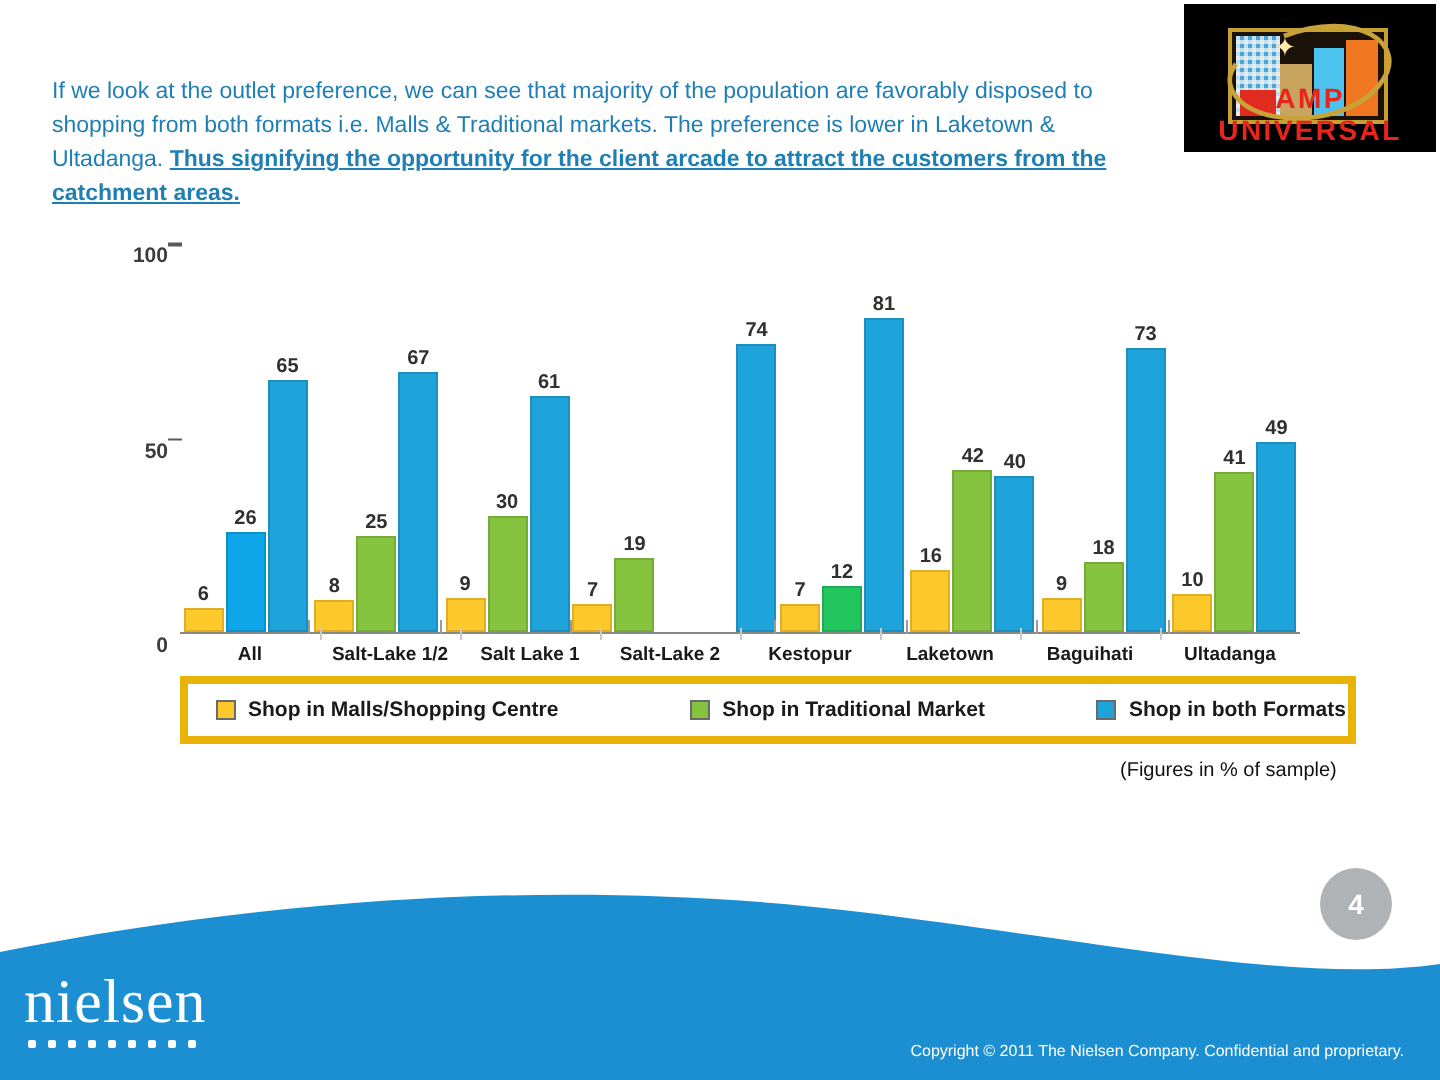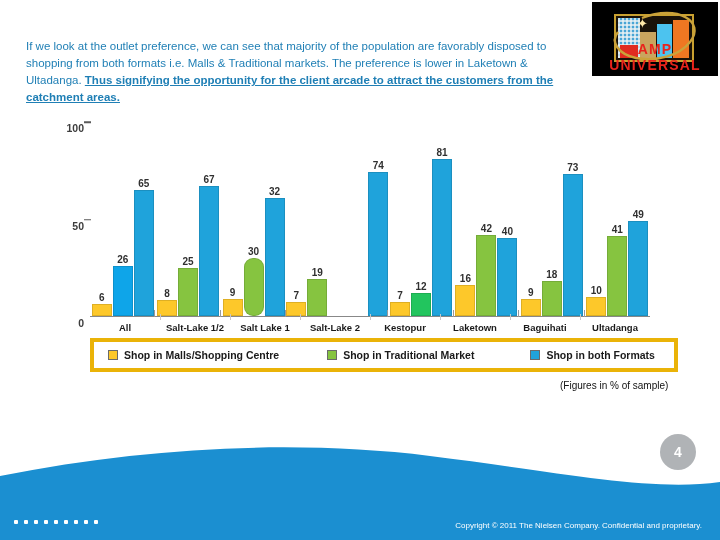--- a/index.html
+++ b/index.html
@@ -125,21 +125,21 @@
     border:4px solid #eab308;
     display:flex;align-items:center;
     background:#ffffff;
   }
   .leg-item{
     display:flex;align-items:center;gap:6px;
     font-size:10.5px;font-weight:bold;color:#1a1a1a;
     font-family:"Liberation Sans", sans-serif;
   }
   .leg-item.i0{margin-left:14px;}
-  .leg-item.i1{margin-left:48px;}
+  .leg-item.i1{margin-left:66px;}
   .leg-item.i2{margin-left:56px;text-align:right;}
   .swatch{width:8px;height:8px;border:1px solid #6a6a6a;display:inline-block;}
   .sw0{background:#fdc82a;}
   .sw1{background:#86c440;}
   .sw2{background:#1fa3db;}
 
   .figures-note{
     position:absolute;left:560px;top:380px;
     font-size:10px;color:#111111;
     font-family:"Liberation Sans", sans-serif;white-space:nowrap;
@@ -244,25 +244,25 @@
             </div>
           <div class="bar s2" style="height: 67%; background: rgb(31, 163, 219);">
               <span class="val">67</span>
             </div>
         </div>
 
         <div class="group">
           <div class="bar s0" style="height: 9%; background: rgb(253, 200, 42);">
               <span class="val">9</span>
             </div>
-          <div class="bar s1" style="height: 30%; background: rgb(134, 196, 64); border-radius: 9px;">
+          <div class="bar s1" style="height: 30%; background: rgb(134, 196, 64);">
               <span class="val">30</span>
             </div>
           <div class="bar s2" style="height: 61%; background: rgb(31, 163, 219);">
-              <span class="val">32</span>
+              <span class="val">61</span>
             </div>
         </div>
 
         <div class="group">
           <div class="bar s0" style="height: 7%; background: rgb(253, 200, 42);">
               <span class="val">7</span>
             </div>
           <div class="bar s1" style="height: 19%; background: rgb(134, 196, 64);">
               <span class="val">19</span>
             </div>
@@ -352,20 +352,21 @@
 
   <div class="page-badge">4</div>
 
   <div class="bottom-band">
     <svg viewBox="0 0 720 110" preserveAspectRatio="none">
       <path d="M0,46 C150,16 300,10 430,26 C560,42 650,62 720,52 L720,110 L0,110 Z" fill="#1b8fd1"></path>
     </svg>
   </div>
 
   <div class="nielsen-logo">
+    <span>nielsen</span>
     <div class="nielsen-dots">
       <i></i>
         <i></i>
         <i></i>
         <i></i>
         <i></i>
         <i></i>
         <i></i>
         <i></i>
         <i></i>

